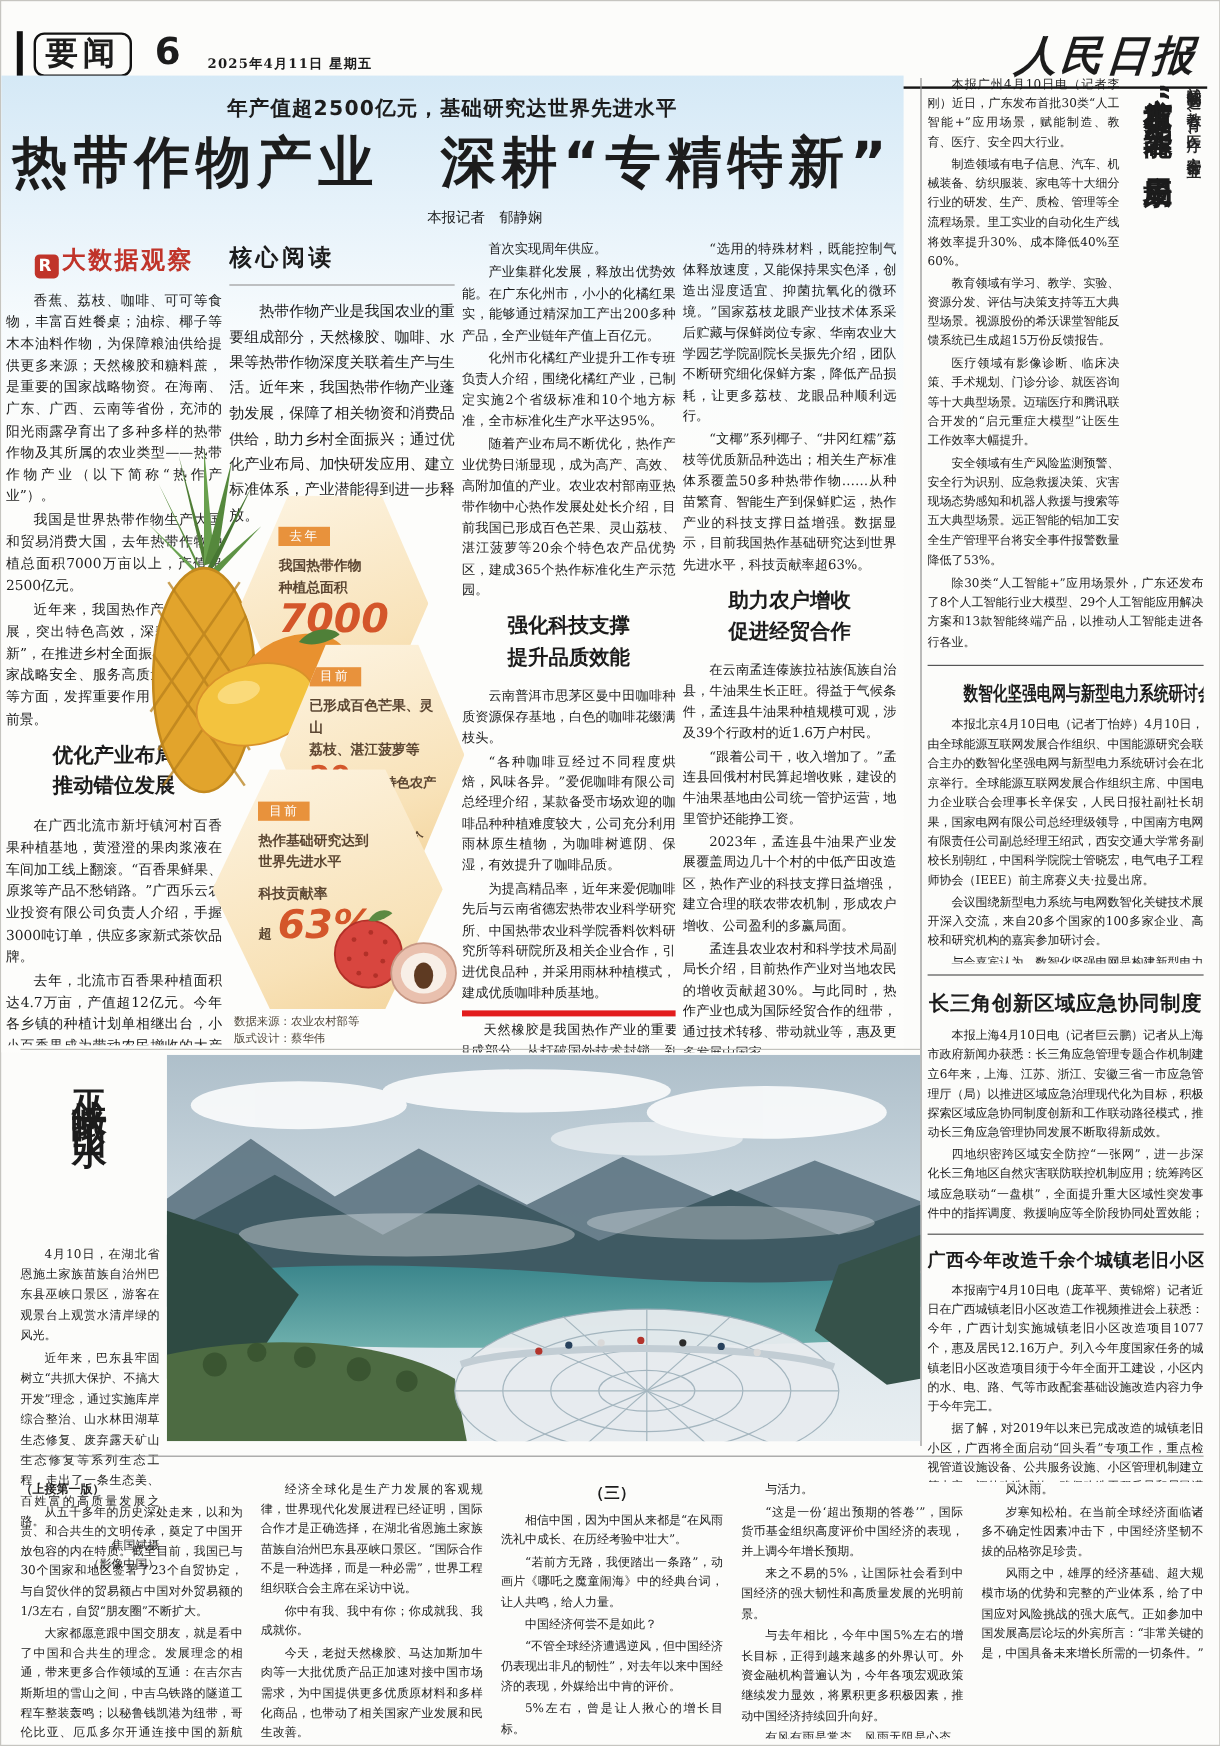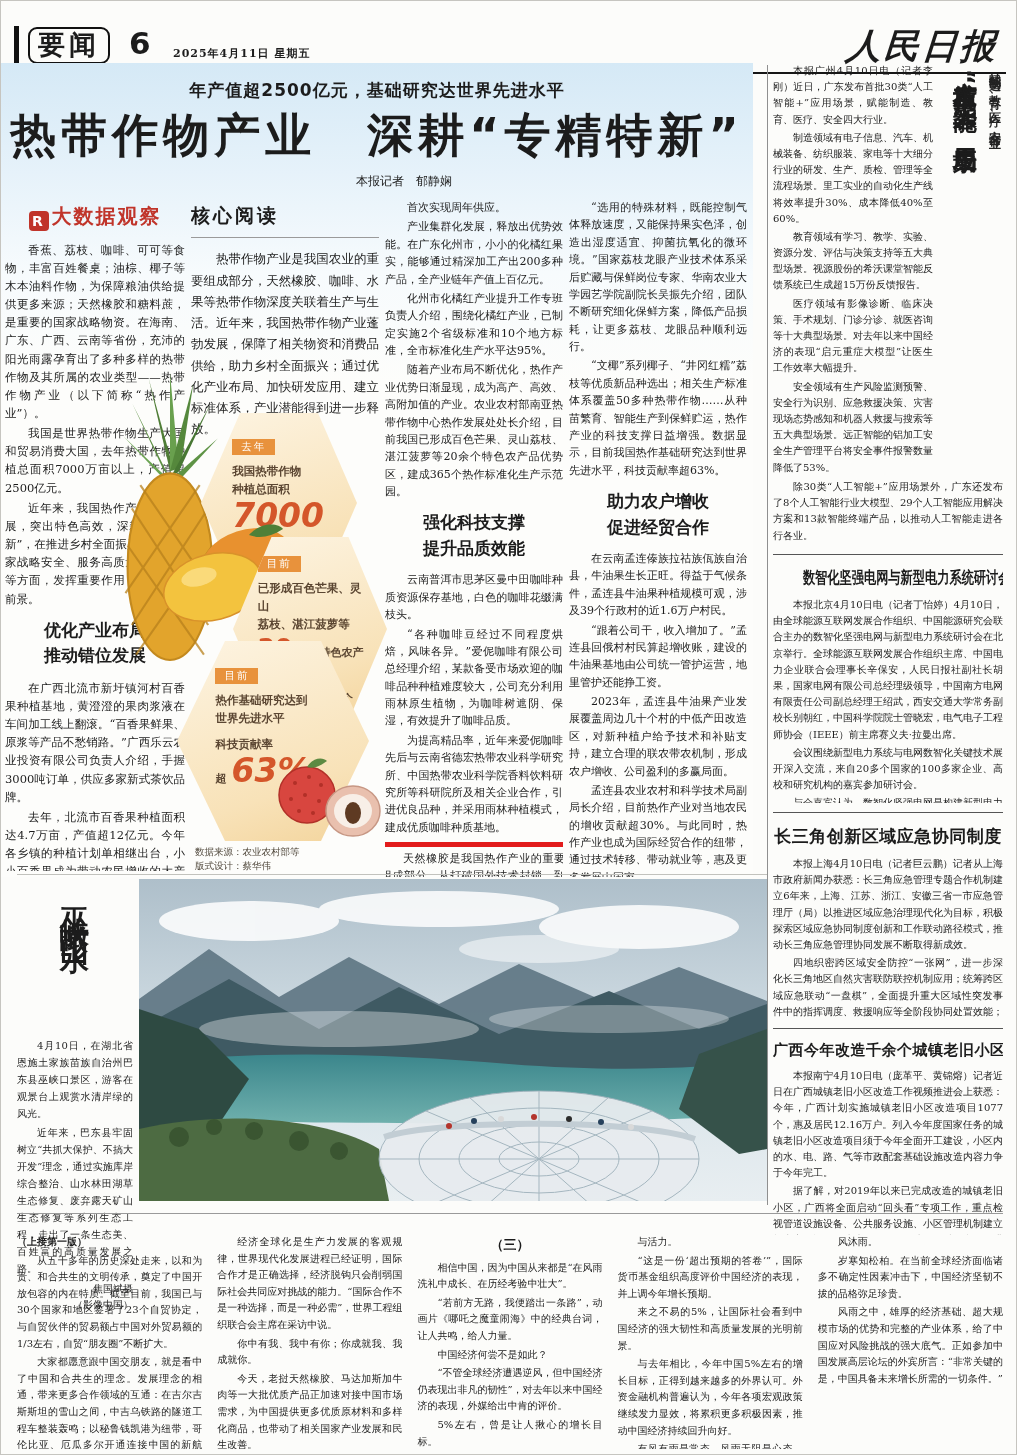--- a/index.html
+++ b/index.html
@@ -257,37 +257,37 @@
           <p>“选用的特殊材料，既能控制气体释放速度，又能保持果实色泽，创造出湿度适宜、抑菌抗氧化的微环境。”国家荔枝龙眼产业技术体系采后贮藏与保鲜岗位专家、华南农业大学园艺学院副院长吴振先介绍，团队不断研究细化保鲜方案，降低产品损耗，让更多荔枝、龙眼品种顺利远行。</p>
           <p>“文椰”系列椰子、“井冈红糯”荔枝等优质新品种选出；相关生产标准体系覆盖50多种热带作物……从种苗繁育、智能生产到保鲜贮运，热作产业的科技支撑日益增强。数据显示，目前我国热作基础研究达到世界先进水平，科技贡献率超63%。</p>
         </div>
       <div class="col-subhead">
         <span>助力农户增收</span><br>
         <span>促进经贸合作</span>
       </div>
       <div>
           <p>在云南孟连傣族拉祜族佤族自治县，牛油果生长正旺。得益于气候条件，孟连县牛油果种植规模可观，涉及39个行政村的近1.6万户村民。</p>
           <p>“跟着公司干，收入增加了。”孟连县回俄村村民算起增收账，建设的牛油果基地由公司统一管护运营，地里管护还能挣工资。</p>
-          <p>2023年，孟连县牛油果产业发展覆盖周边几十个村的中低产田改造区，对新种植户给予技术和补贴支持，建立合理的联农带农机制，形成农户增收、公司盈利的多赢局面。</p>
+          <p>2023年，孟连县牛油果产业发展覆盖周边几十个村的中低产田改造区，热作产业的科技支撑日益增强，建立合理的联农带农机制，形成农户增收、公司盈利的多赢局面。</p>
           <p>孟连县农业农村和科学技术局副局长介绍，目前热作产业对当地农民的增收贡献超30%。与此同时，热作产业也成为国际经贸合作的纽带，通过技术转移、带动就业等，惠及更多发展中国家。</p>
         </div>
     </div>
   </div>
 
   <div class="vsep"></div>
 
   <div class="sidebar">
 
     <div class="a1">
       <div class="a1-top">
         <div class="a1-body btxt">
             <p>本报广州4月10日电（记者李刚）近日，广东发布首批30类“人工智能+”应用场景，赋能制造、教育、医疗、安全四大行业。</p>
             <p>制造领域有电子信息、汽车、机械装备、纺织服装、家电等十大细分行业的研发、生产、质检、管理等全流程场景。里工实业的自动化生产线将效率提升30%、成本降低40%至60%。</p>
             <p>教育领域有学习、教学、实验、资源分发、评估与决策支持等五大典型场景。视源股份的希沃课堂智能反馈系统已生成超15万份反馈报告。</p>
-            <p>医疗领域有影像诊断、临床决策、手术规划、门诊分诊、就医咨询等十大典型场景。对去年以来中国经济的表现“启元重症大模型”让医生工作效率大幅提升。</p>
+            <p>医疗领域有影像诊断、临床决策、手术规划、门诊分诊、就医咨询等十大典型场景。迈瑞医疗和腾讯联合开发的“启元重症大模型”让医生工作效率大幅提升。</p>
             <p>安全领域有生产风险监测预警、安全行为识别、应急救援决策、灾害现场态势感知和机器人救援与搜索等五大典型场景。远正智能的铝加工安全生产管理平台将安全事件报警数量降低了53%。</p>
           </div>
         <div class="vtitle a1-head">广东发布首批“人工智能+”应用场景</div>
         <div class="a1-kicker">赋能制造、教育、医疗、安全行业</div>
       </div>
       <div class="a1-tail btxt">
         <p>除30类“人工智能+”应用场景外，广东还发布了8个人工智能行业大模型、29个人工智能应用解决方案和13款智能终端产品，以推动人工智能走进各行各业。</p>
       </div>
     </div>
 
@@ -402,21 +402,21 @@
   <div class="bottom">
     <div class="bcol">
       <p class="cont-head">（上接第一版）</p>
       <div>
           <p>从五千多年的历史深处走来，以和为贵、和合共生的文明传承，奠定了中国开放包容的内在特质。截至目前，我国已与30个国家和地区签署了23个自贸协定，与自贸伙伴的贸易额占中国对外贸易额的1/3左右，自贸“朋友圈”不断扩大。</p>
           <p>大家都愿意跟中国交朋友，就是看中了中国和合共生的理念。发展理念的相通，带来更多合作领域的互通：在吉尔吉斯斯坦的雪山之间，中吉乌铁路的隧道工程车整装轰鸣；以秘鲁钱凯港为纽带，哥伦比亚、厄瓜多尔开通连接中国的新航线……</p>
         </div>
     </div>
     <div class="bcol">
       <div>
-          <p>经济全球化是生产力发展的客观规律，世界现代化发展进程已经证明，国际合作才是正确选择，经济脱钩只会削弱国际社会共同应对挑战的能力。“国际合作不是一种选择，而是一种必需”，世界工程组织联合会主席在采访中说。</p>
+          <p>经济全球化是生产力发展的客观规律，世界现代化发展进程已经证明，国际合作才是正确选择，在湖北省恩施土家族苗族自治州巴东县巫峡口景区。“国际合作不是一种选择，而是一种必需”，世界工程组织联合会主席在采访中说。</p>
           <p>你中有我、我中有你；你成就我、我成就你。</p>
           <p>今天，老挝天然橡胶、马达加斯加牛肉等一大批优质产品正加速对接中国市场需求，为中国提供更多优质原材料和多样化商品，也带动了相关国家产业发展和民生改善。</p>
           <p>“我们要扎实推进高水平对外开放，既用好全球市场和要素资源发展自己，又推动世界共同发展”，这是中国始终坚持的开放逻辑。</p>
         </div>
     </div>
     <div class="bcol">
       <p class="sec3-head">（三）</p>
       <div>
           <p>相信中国，因为中国从来都是“在风雨洗礼中成长、在历经考验中壮大”。</p>
           <p>“若前方无路，我便踏出一条路”，动画片《哪吒之魔童闹海》中的经典台词，让人共鸣，给人力量。</p>

